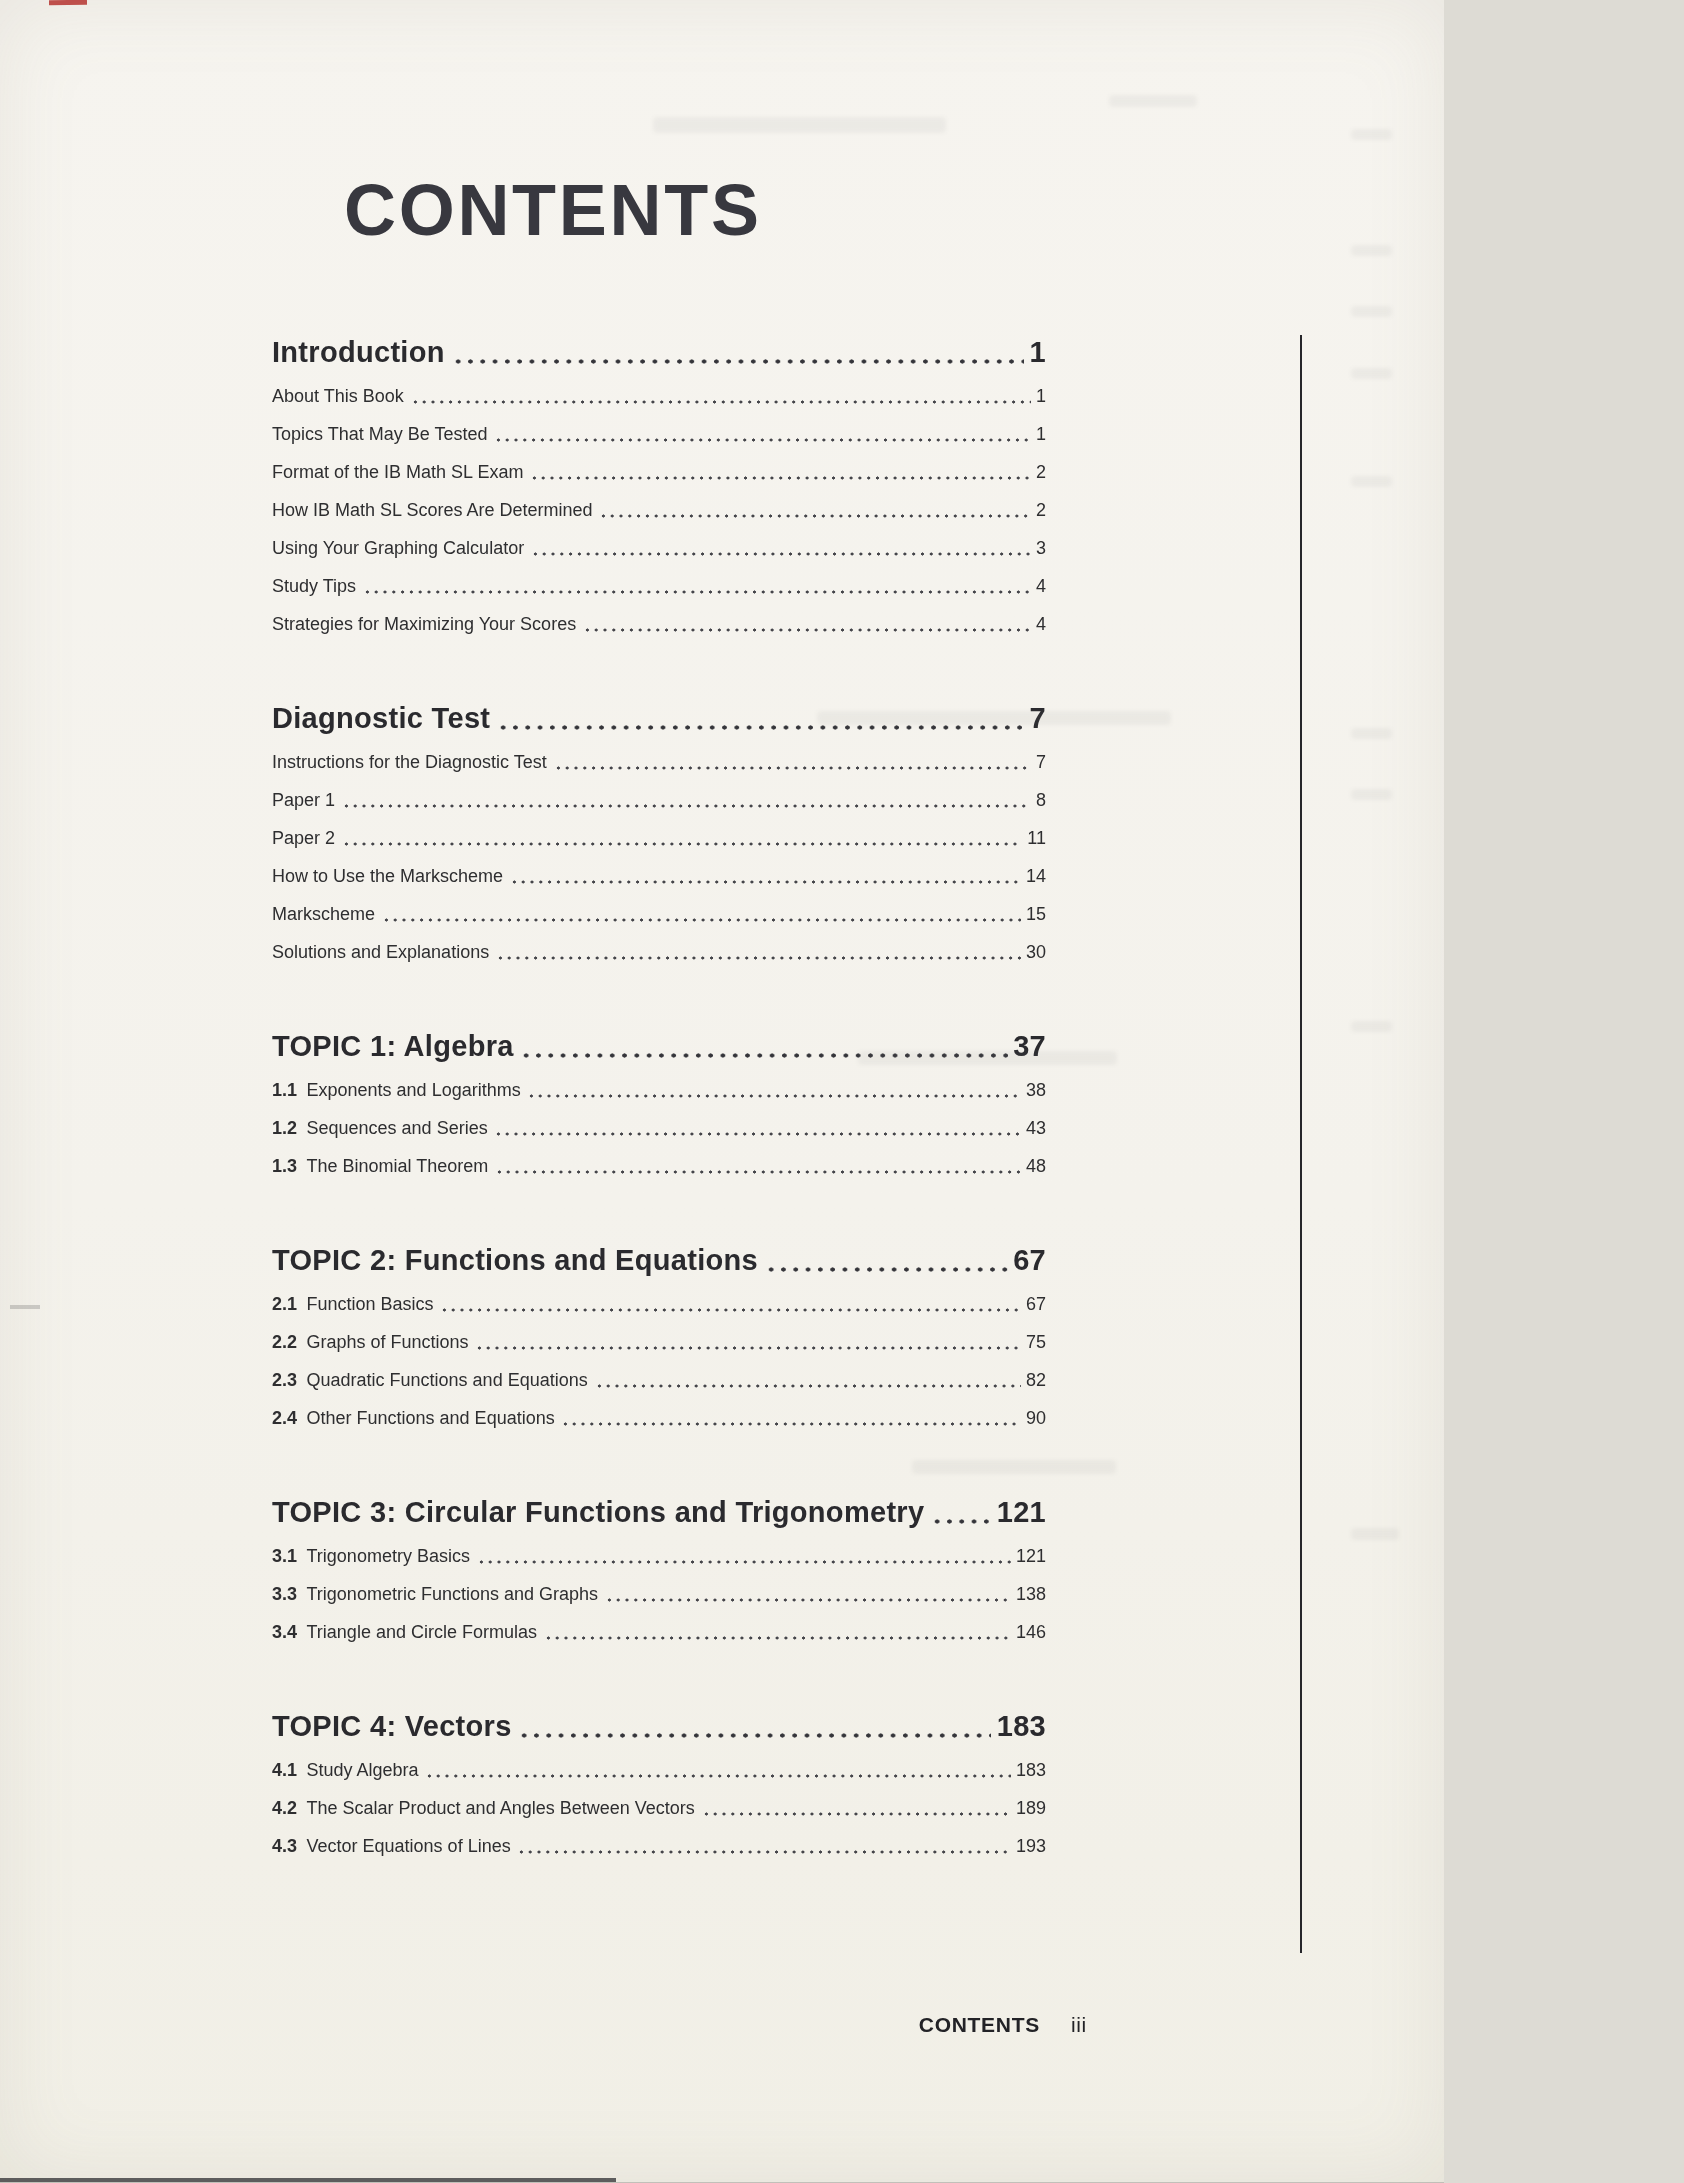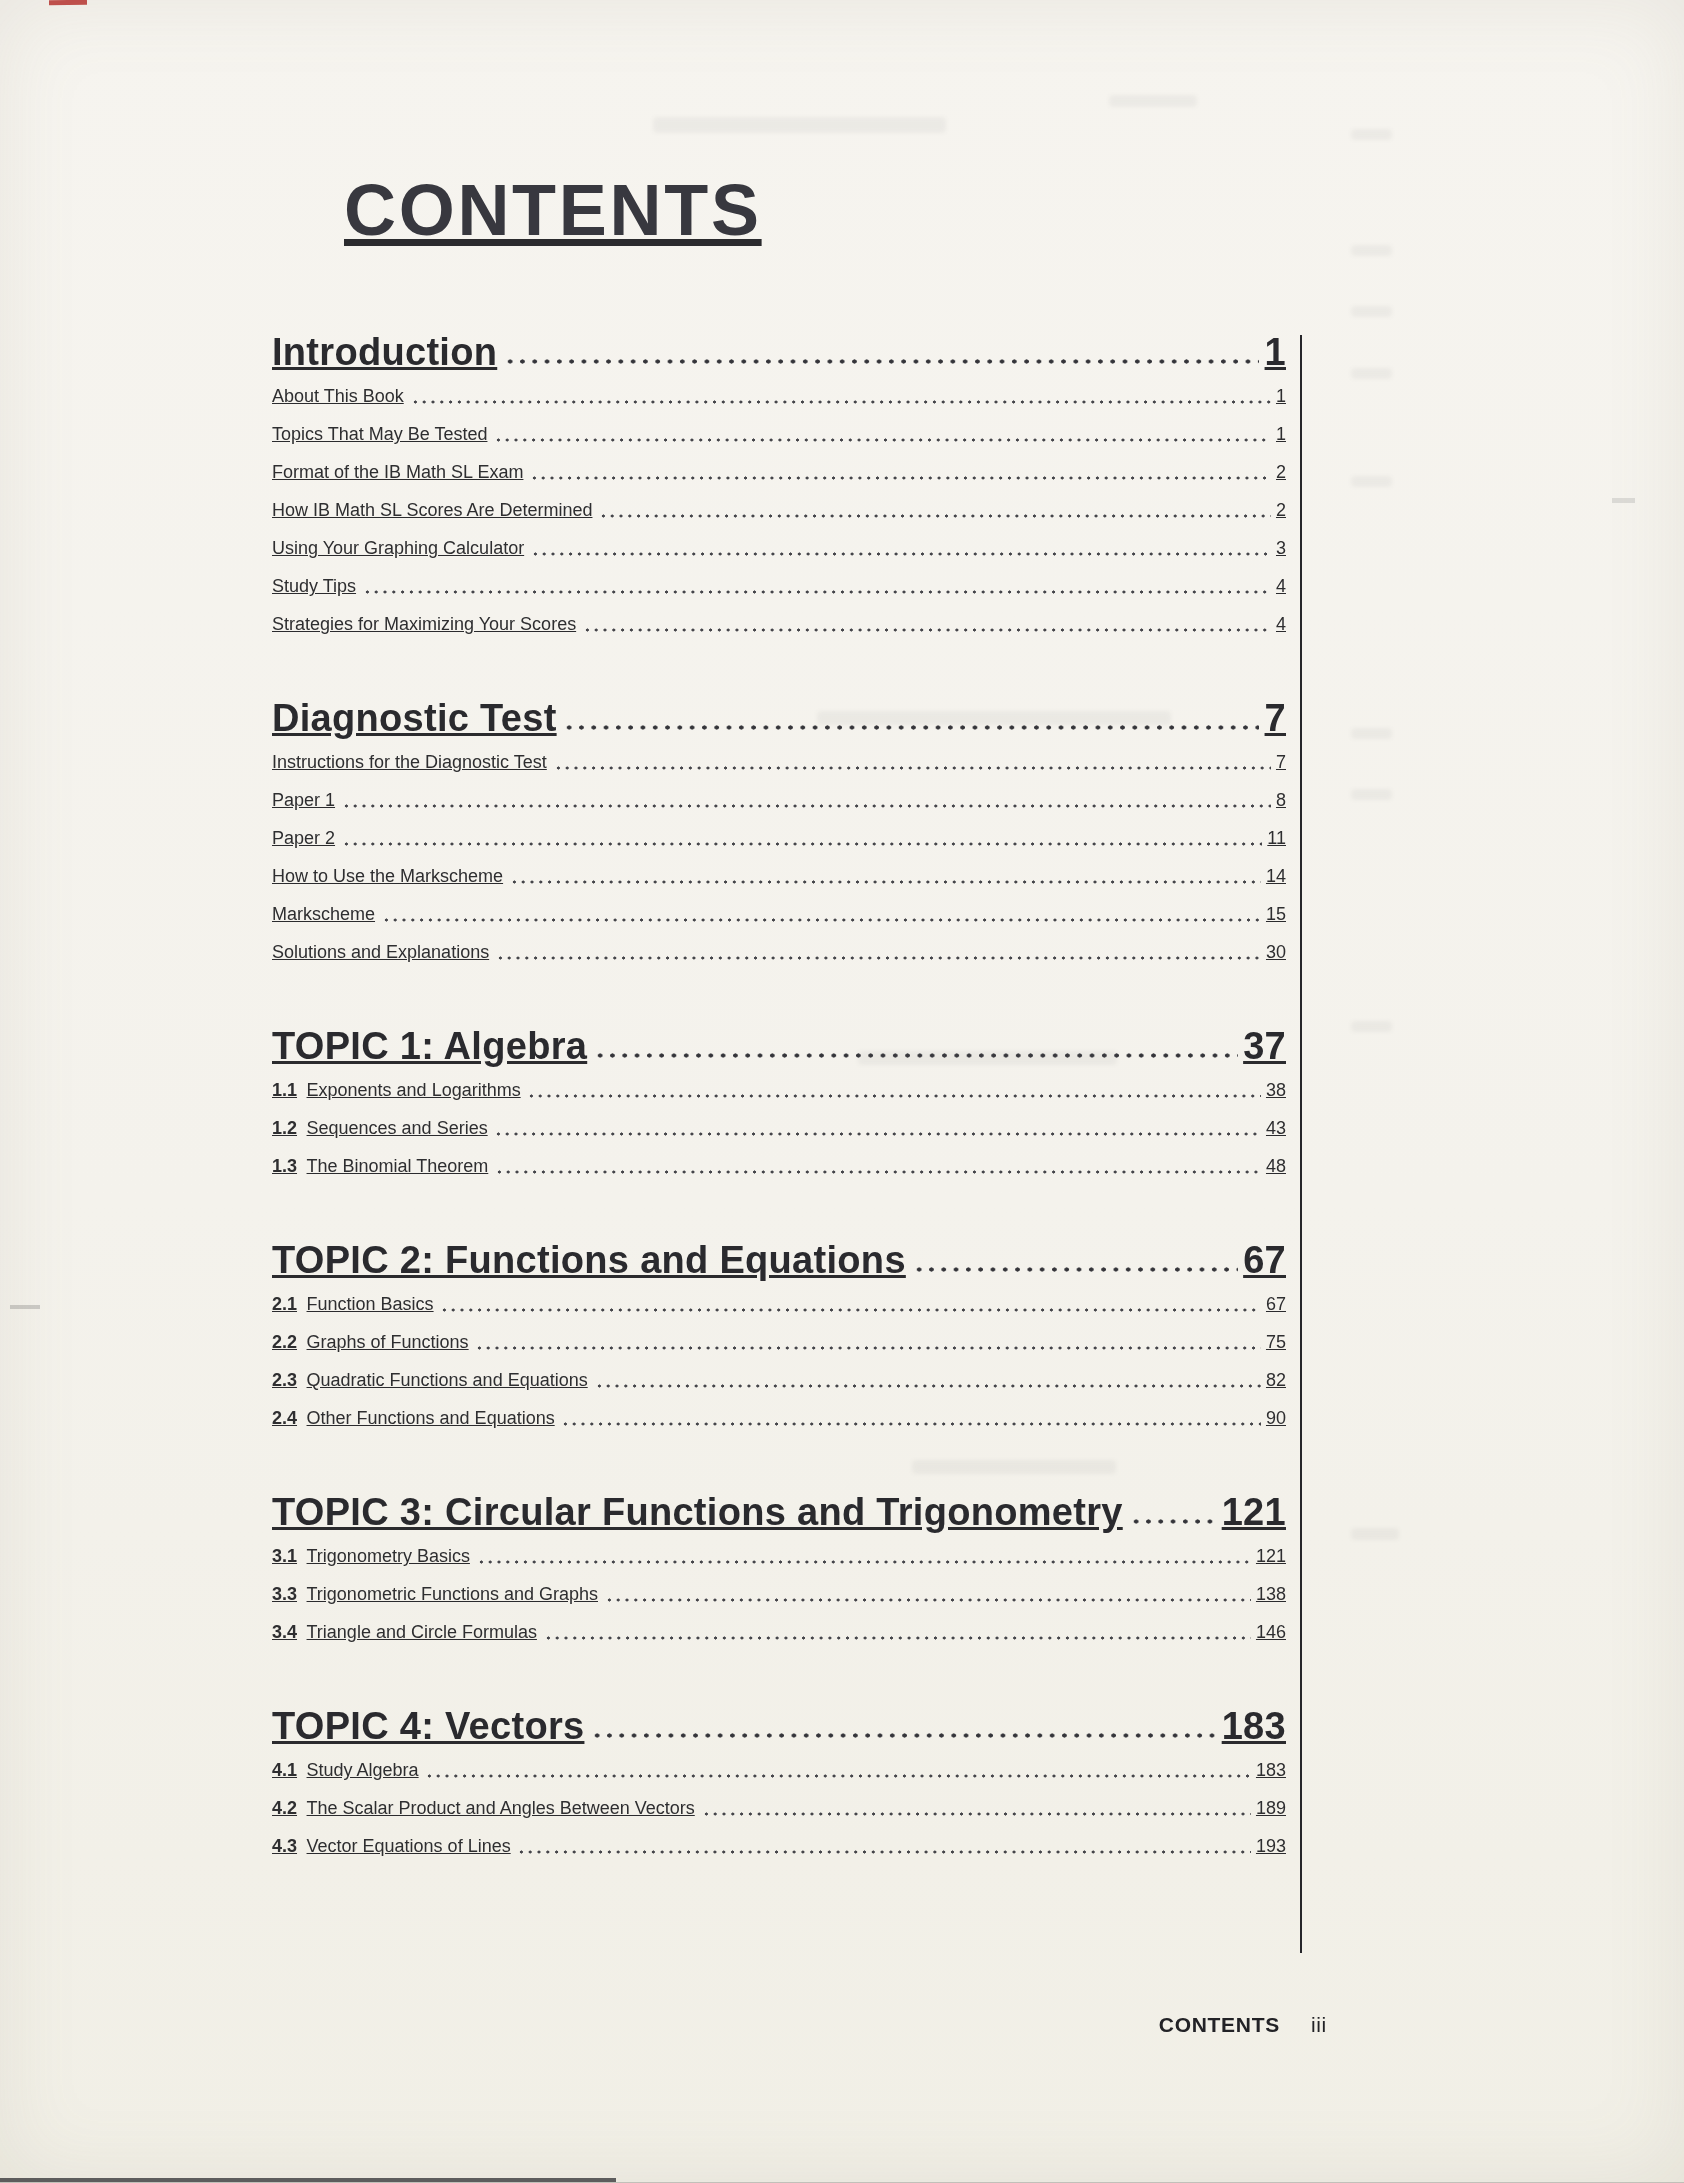--- a/index.html
+++ b/index.html
@@ -3,46 +3,45 @@
 <meta charset="utf-8">
 <style>
   * { margin:0; padding:0; box-sizing:border-box; }
   html, body { width:1684px; height:2183px; }
   body {
     font-family:"Liberation Sans", sans-serif;
     background:#dddbd4;
   }
   .page {
     position:relative;
-    width:1684px; height:2183px;
+    width:1444px; height:2183px;
     background:linear-gradient(180deg, #f6f4ef 0%, #f4f2ec 55%, #f1efe6 100%);
     color:var(--ink, #2b2b2e);
     overflow:hidden;
     box-shadow:inset 0 0 82px rgba(140,130,110,0.12);
-    text-decoration:underline;
   }
 
   
   .title {
     margin:174px 0 0 344px;
     font-size:72px;
     line-height:1.02;
     font-weight:bold;
     letter-spacing:2.7px;
     color:#38383f;
   }
 
   
   .toc { margin:88px 398px 0 272px; }
   .section + .section { margin-top:65px; }
 
   .toc-row { display:flex; align-items:flex-end; width:100%; }
 
   .heading-row {
-    font-size:38px; line-height:35px; font-weight:bold;
+    font-size:29px; line-height:35px; font-weight:bold;
     color:#2a2a2e; margin-bottom:9.5px; letter-spacing:0.3px;
   }
   .entry-row {
     font-size:18px; line-height:23px;
     color:#2e2e30; margin-top:15px;
   }
 
   .h-title, .e-title, .e-num, .h-page, .e-page { white-space:nowrap; flex:none; }
   .e-num { font-weight:bold; margin-right:9.5px; }
   .e-num:empty { display:none; }

